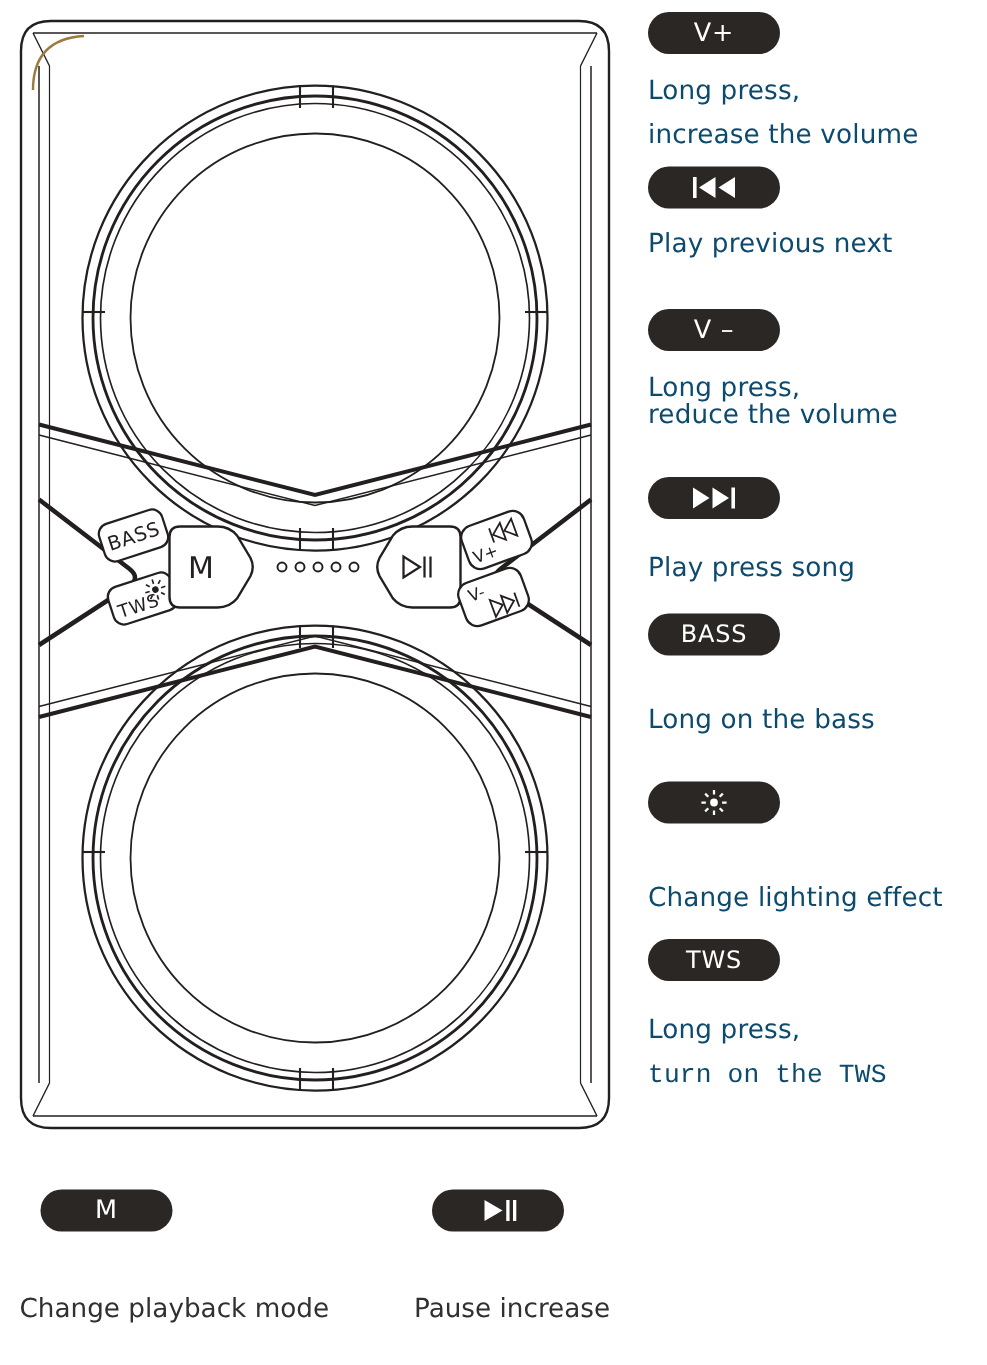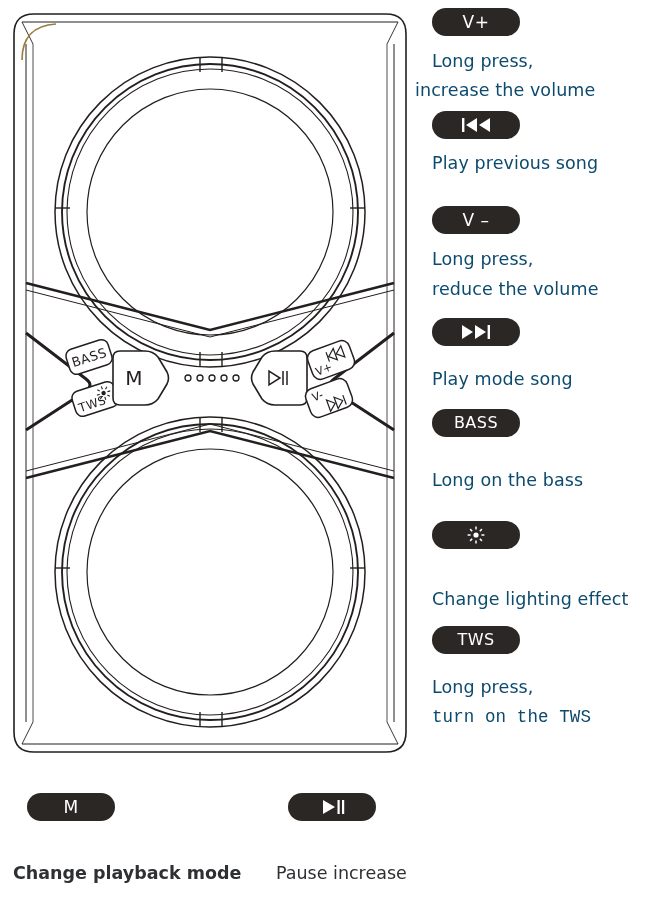--- a/index.html
+++ b/index.html
@@ -198,49 +198,49 @@
         <path d="M9 -5 L9 5"></path>
       </g>
     </g>
   </svg>
 </div>
 
 <div class="pill" style="left:432px; top:8px; width:88px; height:28px;">
   <span class="pill-label">V+</span>
 </div>
 <div class="caption" style="left:432px; top:48px;">Long press,</div>
-<div class="caption" style="left:415px; top:77px;">increase the volume</div>
+<div class="caption" style="left:432px; top:77px;">increase the volume</div>
 
 <div class="pill" style="left:432px; top:111px; width:88px; height:28px;">
   <span style="display:flex;align-items:center;">
     <svg width="40" height="16" viewBox="0 0 40 16">
       <rect x="6" y="1" width="2.4" height="14" fill="#ffffff"></rect>
       <path d="M21 1 L21 15 L10 8 Z" fill="#ffffff"></path>
       <path d="M34 1 L34 15 L23 8 Z" fill="#ffffff"></path>
     </svg>
   </span>
 </div>
-<div class="caption" style="left:432px; top:150px;">Play previous song</div>
+<div class="caption" style="left:432px; top:150px;">Play previous next</div>
 
 <div class="pill" style="left:432px; top:206px; width:88px; height:28px;">
   <span class="pill-label">V –</span>
 </div>
 <div class="caption" style="left:432px; top:246px;">Long press,</div>
-<div class="caption" style="left:432px; top:276px;">reduce the volume</div>
+<div class="caption" style="left:432px; top:264px;">reduce the volume</div>
 
 <div class="pill" style="left:432px; top:318px; width:88px; height:28px;">
   <span style="display:flex;align-items:center;">
     <svg width="40" height="16" viewBox="0 0 40 16">
       <path d="M6 1 L6 15 L17 8 Z" fill="#ffffff"></path>
       <path d="M19 1 L19 15 L30 8 Z" fill="#ffffff"></path>
       <rect x="31.6" y="1" width="2.4" height="14" fill="#ffffff"></rect>
     </svg>
   </span>
 </div>
-<div class="caption" style="left:432px; top:366px;">Play mode song</div>
+<div class="caption" style="left:432px; top:366px;">Play press song</div>
 
 <div class="pill" style="left:432px; top:409px; width:88px; height:28px;">
   <span class="pill-label" style="font-size:16px;">BASS</span>
 </div>
 <div class="caption" style="left:432px; top:467px;">Long on the bass</div>
 
 <div class="pill" style="left:432px; top:521px; width:88px; height:28px;">
   <span style="display:flex;align-items:center;">
     <svg width="20" height="20" viewBox="0 0 20 20">
       <circle cx="10" cy="10" r="2.6" fill="#ffffff"></circle>
@@ -261,21 +261,21 @@
 
 <div class="pill" style="left:432px; top:626px; width:88px; height:28px;">
   <span class="pill-label" style="font-size:16px;">TWS</span>
 </div>
 <div class="caption" style="left:432px; top:674px;">Long press,</div>
 <div class="caption" style="left:432px; top:704px;font-family:Liberation Mono, monospace;">turn on the TWS</div>
 
 <div class="pill" style="left:27px; top:793px; width:88px; height:28px;">
   <span class="pill-label">M</span>
 </div>
-<div class="bottom-caption" style="left:13px; top:861px;font-weight:bold;">Change playback mode</div>
+<div class="bottom-caption" style="left:13px; top:861px;">Change playback mode</div>
 
 <div class="pill" style="left:288px; top:793px; width:88px; height:28px;">
   <span style="display:flex;align-items:center;">
     <svg width="34" height="18" viewBox="0 0 34 18">
       <path d="M8 2 L8 16 L20 9 Z" fill="#ffffff"></path>
       <rect x="22.5" y="2" width="2.2" height="14" fill="#ffffff"></rect>
       <rect x="27" y="2" width="2.2" height="14" fill="#ffffff"></rect>
     </svg>
   </span>
 </div>

